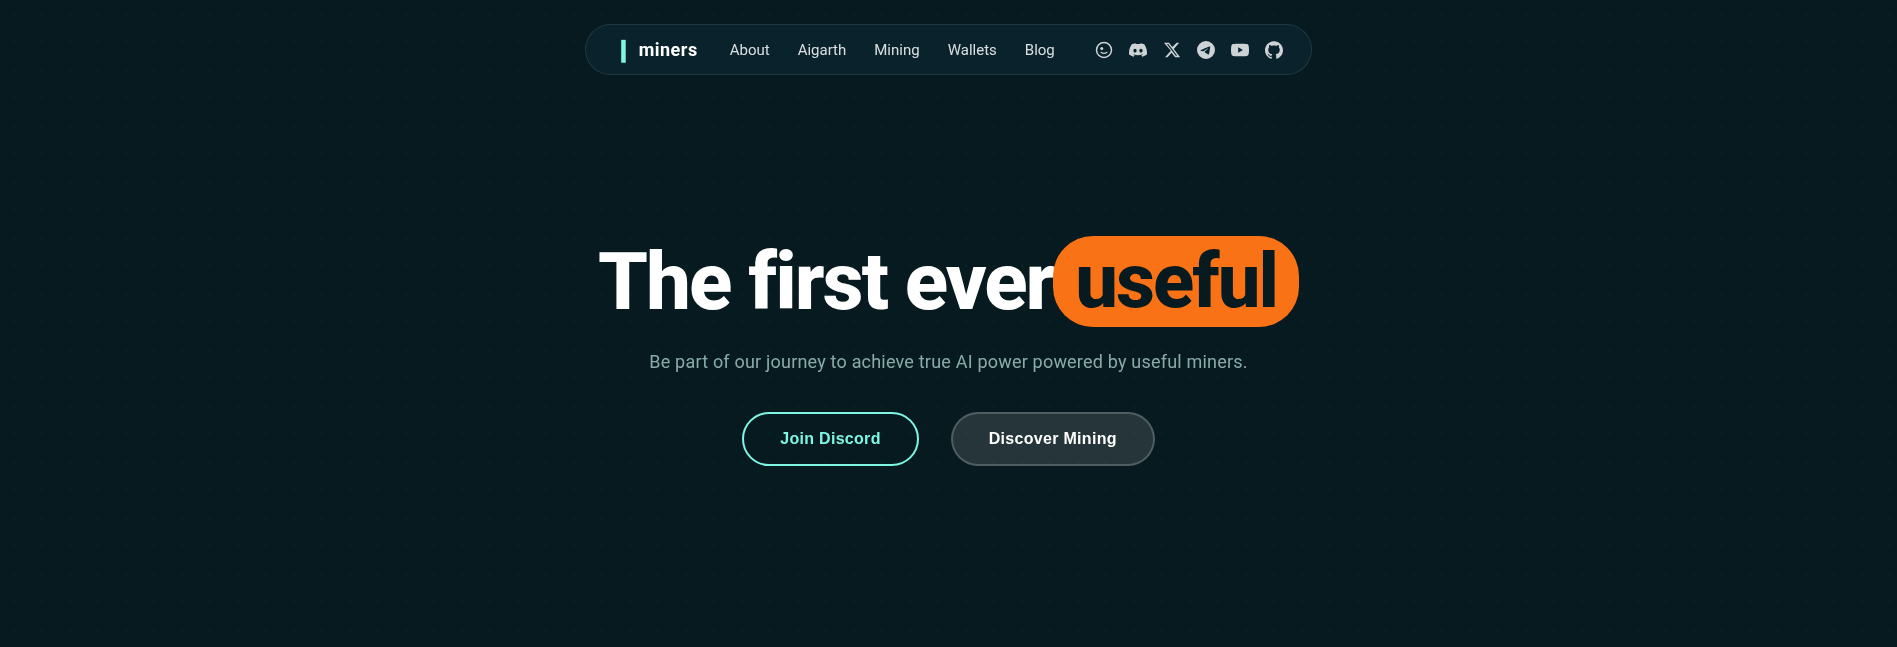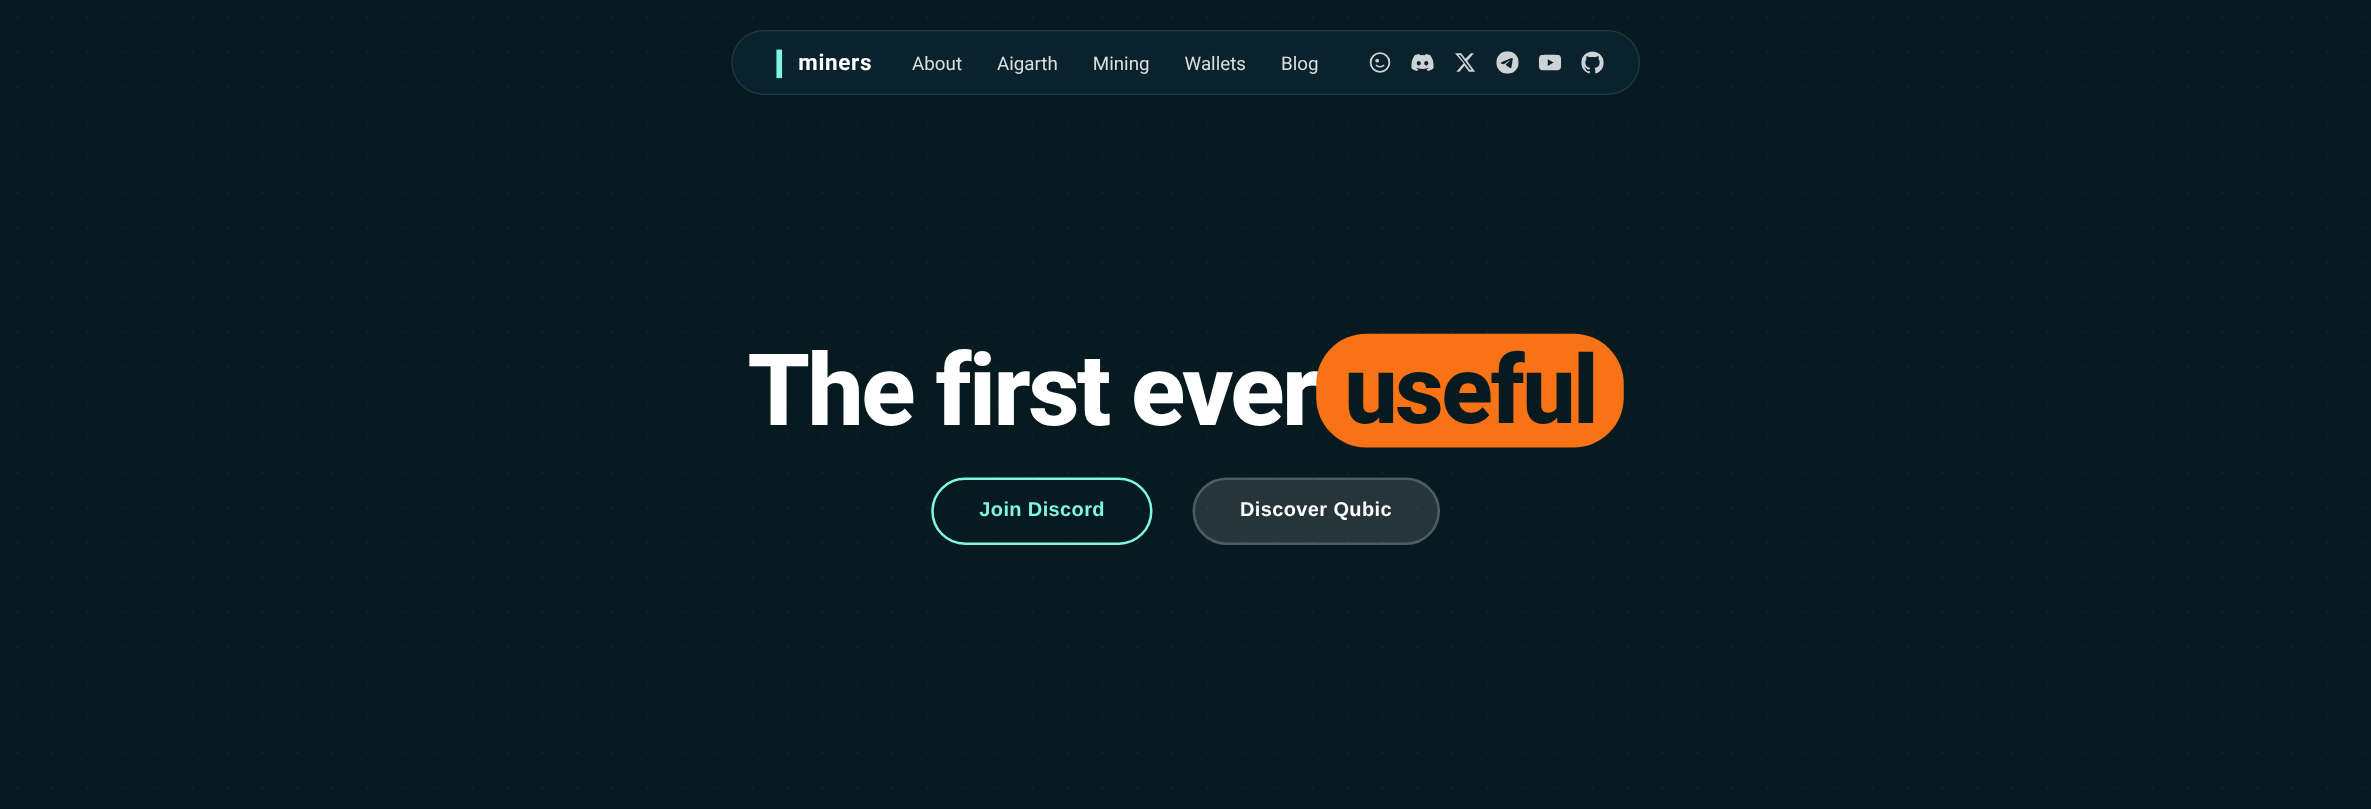--- a/index.html
+++ b/index.html
@@ -236,18 +236,19 @@
 </nav>
 
 <section class="hero">
   <h1 class="hero-title">
     <div class="line1">
       <span>The first ever</span>
       <span class="useful-badge">useful</span>
     </div>
   </h1>
 
+  <p class="hero-subtitle">Be part of our journey to achieve true AI power powered by useful miners.</p>
 
   <div class="hero-buttons">
     <button class="btn-discord">Join Discord</button>
-    <button class="btn-discover">Discover Qubic</button>
+    <button class="btn-discover">Discover Mining</button>
   </div>
 </section>
 
 </body></html>

